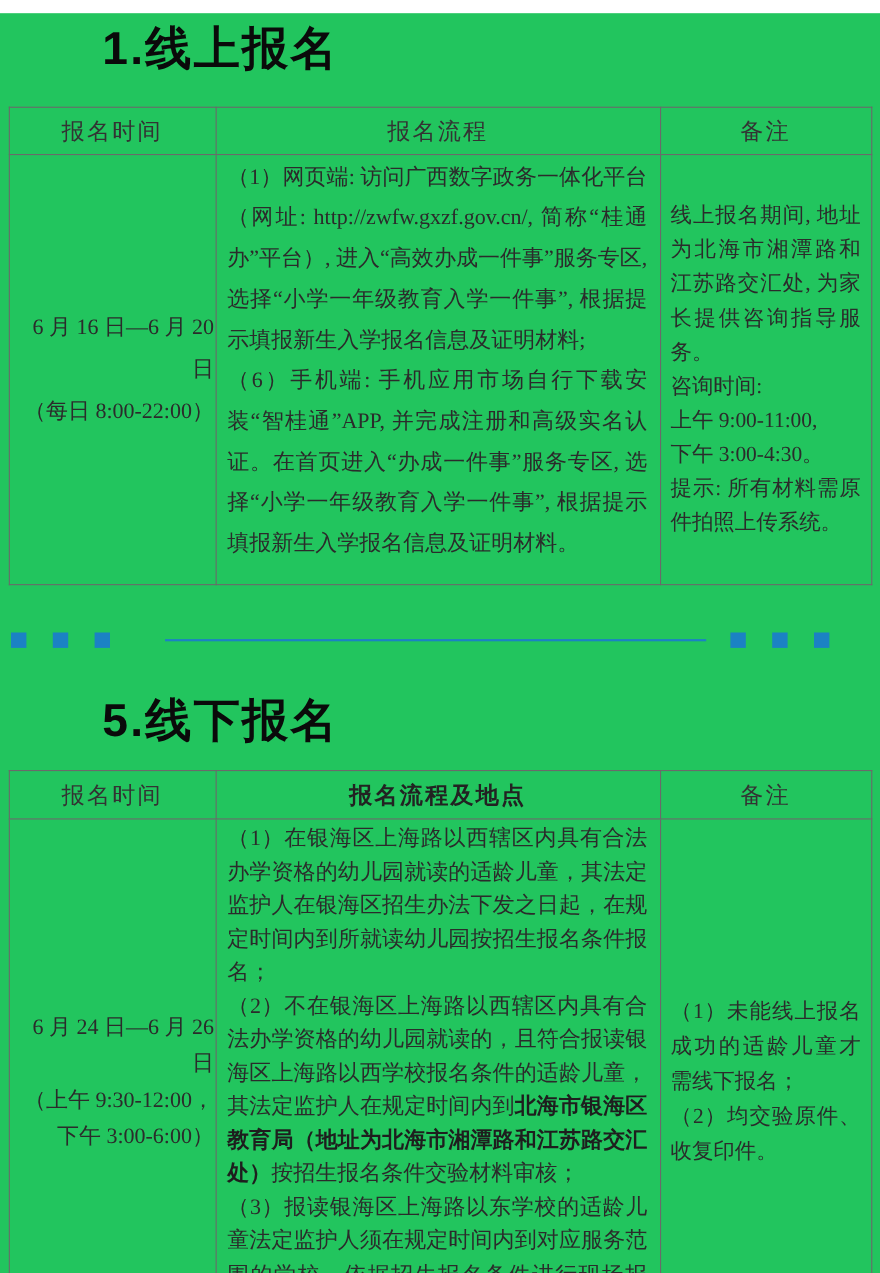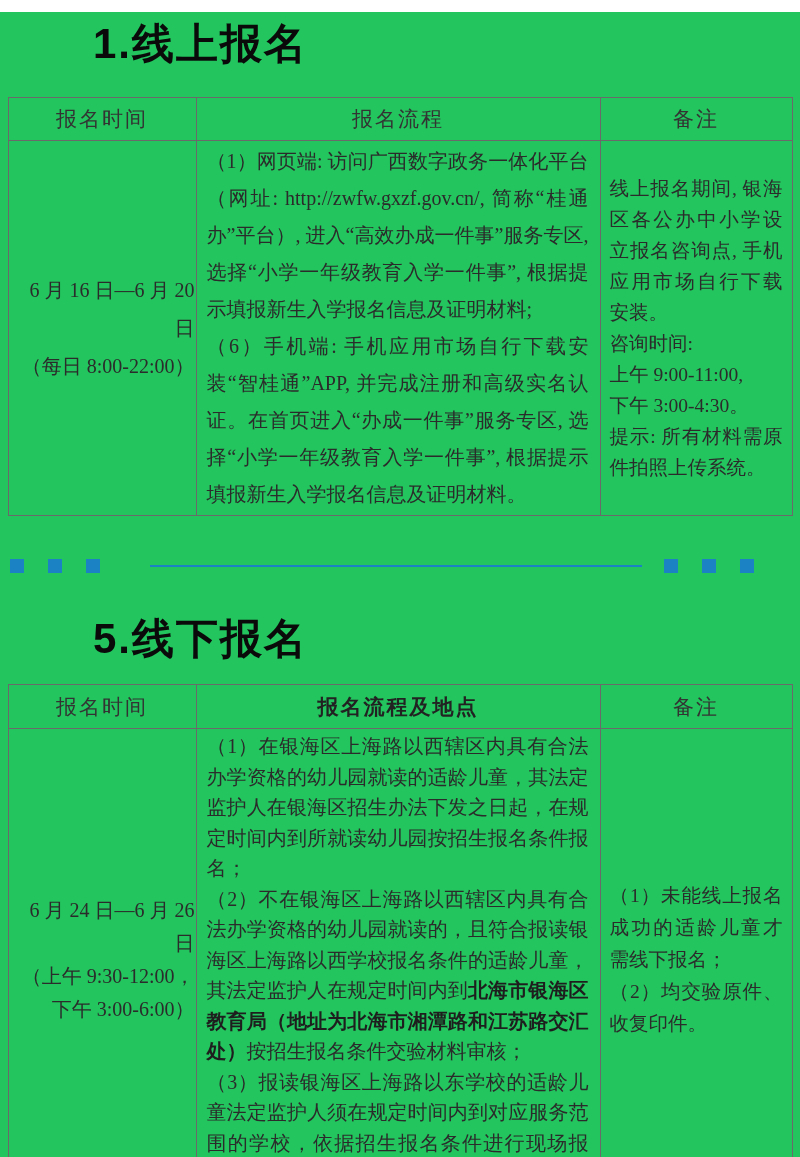--- a/index.html
+++ b/index.html
@@ -36,21 +36,21 @@
   .tbl-offline thead tr{height:44px;}
   .tbl-online tbody tr{height:369px;}
   .tbl-offline tbody tr{height:431px;}
   .tbl-offline th.hdr-process{font-weight:bold;color:#222;}
   col.c-time{width:188px;} col.c-process{width:404px;} col.c-notes{width:192px;}
 
   td.time-cell{text-align:right;font-size:20px;}
   .tbl-online td.time-cell{line-height:38px;}
   .tbl-offline td.time-cell{line-height:33px;}
 
-  td.process-cell{padding:2px 11px 2px 10px;font-size:20px;text-align:justify;}
+  td.process-cell{padding:2px 11px 18px 10px;font-size:20px;text-align:justify;}
   .tbl-online td.process-cell{line-height:37px;}
   .tbl-offline td.process-cell{line-height:30.5px;}
   td.process-cell p{margin:0;}
   td.process-cell .bold-seg{font-weight:bold;color:#1e1e1e;}
 
   td.notes-cell{padding:2px 9px;font-size:19.5px;text-align:justify;}
   .tbl-online td.notes-cell{line-height:31px;}
   .tbl-offline td.notes-cell{line-height:32px;}
   td.notes-cell p{margin:0;}
 
@@ -92,21 +92,21 @@
       <tr>
         <td class="time-cell">
           <div>6 月 16 日—6 月 20 日</div>
           <div>（每日 8:00-22:00）</div>
         </td>
         <td class="process-cell">
           <p>（1）网页端: 访问广西数字政务一体化平台（网址: http://zwfw.gxzf.gov.cn/, 简称“桂通办”平台）, 进入“高效办成一件事”服务专区, 选择“小学一年级教育入学一件事”, 根据提示填报新生入学报名信息及证明材料;</p>
           <p>（6）手机端: 手机应用市场自行下载安装“智桂通”APP, 并完成注册和高级实名认证。在首页进入“办成一件事”服务专区, 选择“小学一年级教育入学一件事”, 根据提示填报新生入学报名信息及证明材料。</p>
         </td>
         <td class="notes-cell">
-          <p>线上报名期间, 银海区各公办中小学设立报名咨询点, 手机应用市场自行下载安装。</p>
+          <p>线上报名期间, 地址为北海市湘潭路和江苏路交汇处, 为家长提供咨询指导服务。</p>
           <p>咨询时间:</p>
           <p>上午 9:00-11:00,</p>
           <p>下午 3:00-4:30。</p>
           <p>提示: 所有材料需原件拍照上传系统。</p>
         </td>
       </tr>
     </tbody>
   </table>
 
   <div class="divider">

